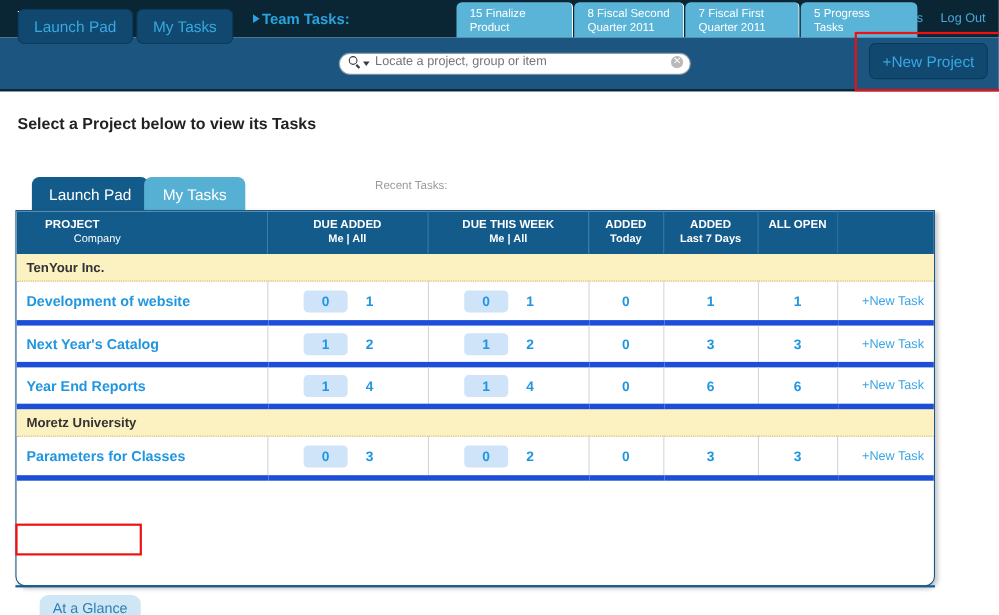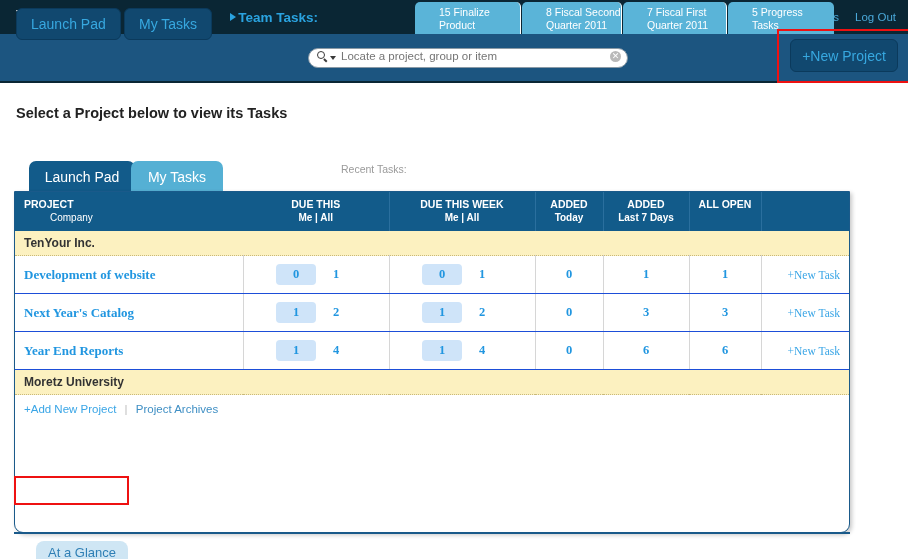--- a/index.html
+++ b/index.html
@@ -137,21 +137,21 @@
   #tab-mytasks   { left: 131px; background: #55b0d4; width: 92px; }
 
   .recent-label {
     position: absolute; left: 341px; top: 163px;
     font-size: 10.5px; color: #9a9a9a;
   }
   .rtab {
     position: absolute; top: 2px; height: 32px;
     background: #5ab4d8; border-radius: 5px 5px 0 0;
     color: #ffffff; font-size: 10.5px; line-height: 13px;
-    padding: 4px 0 0 24px; cursor: pointer;
+    padding: 4px 0 0 12px; cursor: pointer;
     border-right: 1px solid #ffffff;
   }
   #rtab-0 { left: 415px; width: 106px; }
   #rtab-1 { left: 522px; width: 100px; }
   #rtab-2 { left: 623px; width: 104px; }
   #rtab-3 { left: 728px; width: 106px; border-right: none; }
 
   
   .panel {
     position: absolute; left: 14px; top: 191px;
@@ -165,37 +165,37 @@
 
   table.grid { width: 100%; border-collapse: collapse; table-layout: fixed; }
 
   thead th {
     background: #125b8a; color: #ffffff;
     font-size: 10.5px; font-weight: bold;
     padding: 6px 0 7px 0; vertical-align: top;
     border-right: 1px solid #2a6f9e;
     height: 39px;
   }
-  thead th.col-project { text-align: left; padding-left: 9px; border-right: none; }
+  thead th.col-project { text-align: left; padding-left: 26px; border-right: none; }
   thead th .sub { display: block; font-size: 10px; font-weight: bold; margin-top: 2px; }
   thead th.col-project .sub { font-weight: normal; font-size: 10px; margin-left: 26px; }
   thead th.col-last { border-right: none; }
 
   tr.group td {
     background: #fcf1c0; color: #333333;
     font-size: 12px; font-weight: bold;
     padding: 5px 0 5px 9px;
     border-bottom: 1px dotted #c9b97a;
   }
 
   tr.prow td {
-    border-bottom: 1px solid #1d4ed8;
+    border-bottom: 5px solid #1d4ed8;
     border-right: 1px solid #d6d6d6;
     height: 38px; text-align: center;
-    font-size: 12.5px; font-weight: bold; color: #2196e0; font-family: Liberation Serif, serif;
+    font-size: 12.5px; font-weight: bold; color: #2196e0;
   }
   tr.prow td.name {
     text-align: left; padding-left: 9px;
     font-size: 13px; font-weight: bold; color: #2196e0;
     border-right: 1px solid #d6d6d6; cursor: pointer;
   }
   tr.prow td.nt {
     border-right: none; text-align: right; padding-right: 9px;
     font-size: 11.5px; font-weight: normal; color: #39a5e6; cursor: pointer;
   }
@@ -318,21 +318,21 @@
         <col style="width:72px">
         <col style="width:88px">
     </colgroup>
     <thead>
       <tr>
         <th class="col-project">
           <span>PROJECT</span>
           <span class="sub">Company</span>
         </th>
         <th>
-          <span>DUE THIS</span>
+          <span>DUE ADDED</span>
           <span class="sub">Me | All</span>
         </th>
         <th>
           <span>DUE THIS WEEK</span>
           <span class="sub">Me | All</span>
         </th>
         <th>
           <span>ADDED</span>
           <span class="sub">Today</span>
         </th>
@@ -409,29 +409,41 @@
         <td class="single">0</td>
         <td class="single">6</td>
         <td class="single">6</td>
         <td class="nt">+New Task</td>
       </tr>
 
       <tr class="group">
         <td colspan="7">Moretz University</td>
       </tr>
 
-
-
-      <tr class="footrow">
-        <td colspan="7">
-          <a class="flink">+Add New Project</a>
-          <span class="fsep">|</span>
-          <a class="fstatic">Project Archives</a>
-        </td>
-      </tr>
+      <tr class="prow">
+        <td class="name">Parameters for Classes</td>
+        <td>
+            <div class="pairwrap">
+          <span class="pill">0</span>
+          <span class="plain">3</span>
+            </div>
+          </td>
+        <td>
+            <div class="pairwrap">
+          <span class="pill">0</span>
+          <span class="plain">2</span>
+            </div>
+          </td>
+        <td class="single">0</td>
+        <td class="single">3</td>
+        <td class="single">3</td>
+        <td class="nt">+New Task</td>
+      </tr>
+
+
 
 
     </tbody>
   </table>
 </div>
 
 <div class="addproj-hl"></div>
 
 <div class="panel-bottom-line"></div>
 <div class="glance-tab">At a Glance</div>

